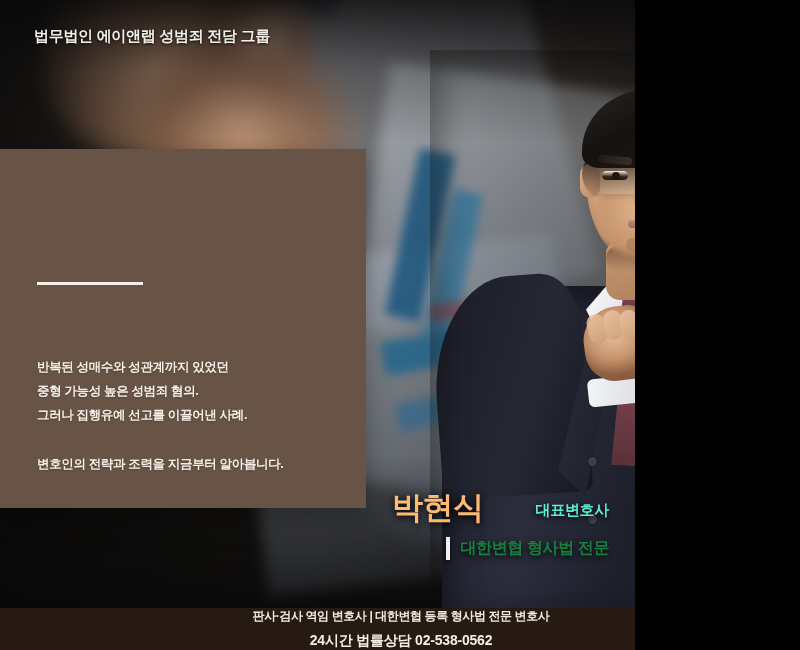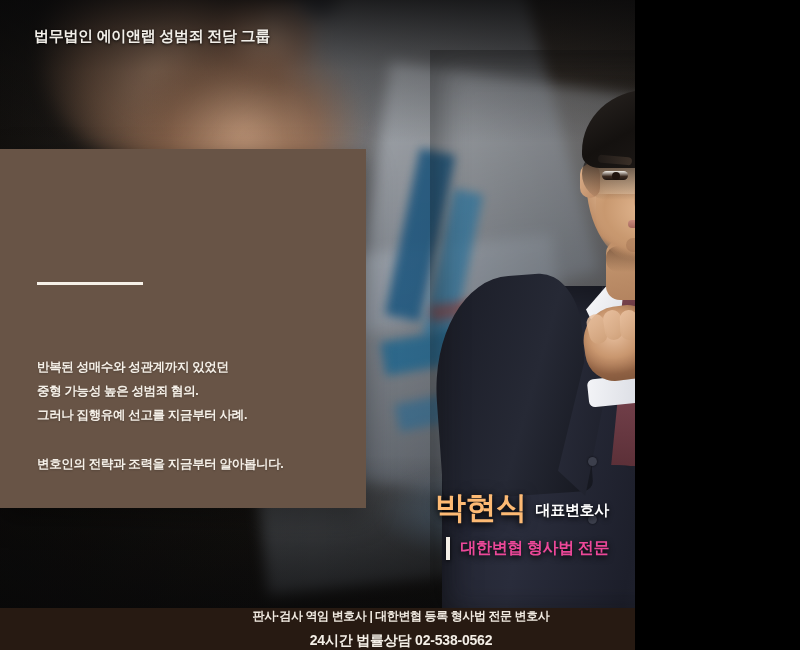--- a/index.html
+++ b/index.html
@@ -341,34 +341,35 @@
     display:flex; align-items:flex-end; justify-content:flex-end; gap:9px;
   }
   #lawyer-name{
     font-size:31px; font-weight:700; letter-spacing:-.5px;
     color:#fdba74;
     text-shadow:0 2px 6px rgba(0,0,0,.9), 0 0 14px rgba(0,0,0,.6);
     line-height:1;
   }
   #lawyer-title{
     font-size:15px; font-weight:700; letter-spacing:-.3px;
-    color:#ffffff; padding-bottom:3px;
+    color:#5eead4; padding-bottom:3px;
     text-shadow:0 2px 5px rgba(0,0,0,.9);
+    margin-left:43px;
   }
   #spec-row{
     margin-top:14px;
     display:flex; align-items:center; justify-content:flex-end; gap:11px;
   }
   #spec-bar{
     width:4px; height:23px; background:#f4efe7;
     box-shadow:0 1px 4px rgba(0,0,0,.8);
   }
   #spec-text{
     font-size:16px; font-weight:700; letter-spacing:-.4px;
-    color:#ec4899;
+    color:#15803d;
     text-shadow:0 2px 6px rgba(0,0,0,.92);
   }
 
   
   #footer{
     position:absolute; left:0; bottom:0; width:800px; height:42px;
     background:#271a12;
     display:flex; align-items:center; justify-content:space-between;
     padding:0 32px 0 34px;
     flex-direction:column;
@@ -460,21 +461,21 @@
     <div id="date-line">JUN. 19</div>
   </div>
 
   <div id="panel">
 
     <div id="rule"></div>
 
     <div class="body-blk" id="body-1">
       <div>반복된 성매수와 성관계까지 있었던</div>
       <div>중형 가능성 높은 성범죄 혐의.</div>
-      <div>그러나 집행유예 선고를 지금부터 사례.</div>
+      <div>그러나 집행유예 선고를 이끌어낸 사례.</div>
     </div>
 
     <div class="body-blk" id="body-2">
       <div>변호인의 전략과 조력을 지금부터 알아봅니다.</div>
     </div>
   </div>
 
   <div id="name-block">
     <div id="name-row">
       <span id="lawyer-name">박현식</span>

